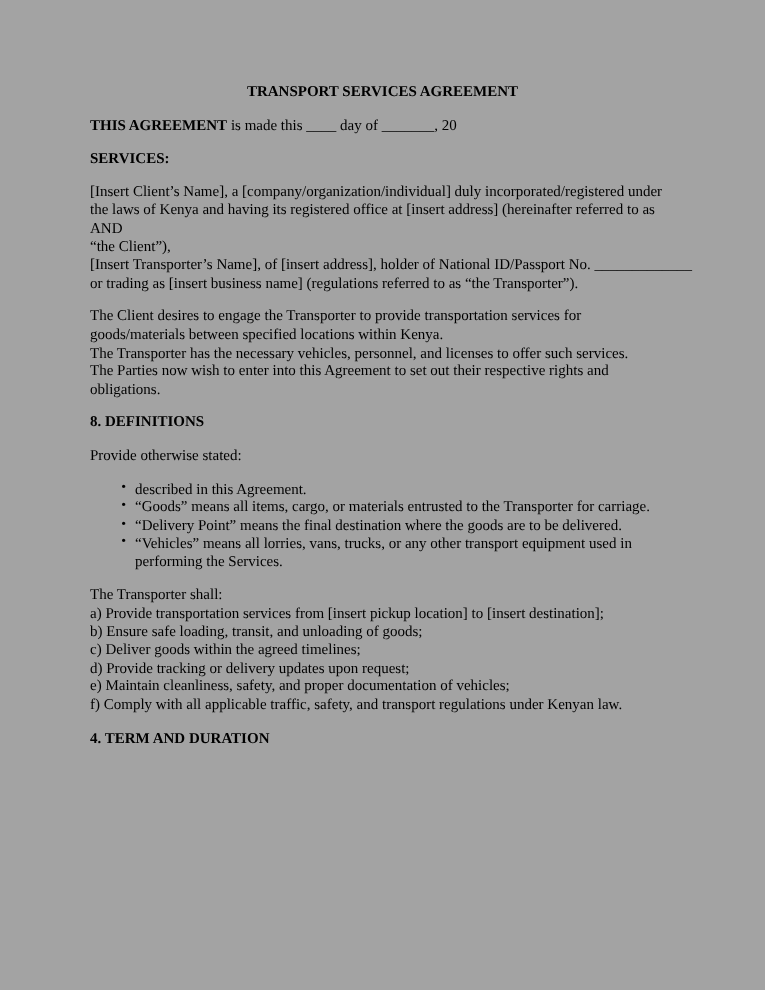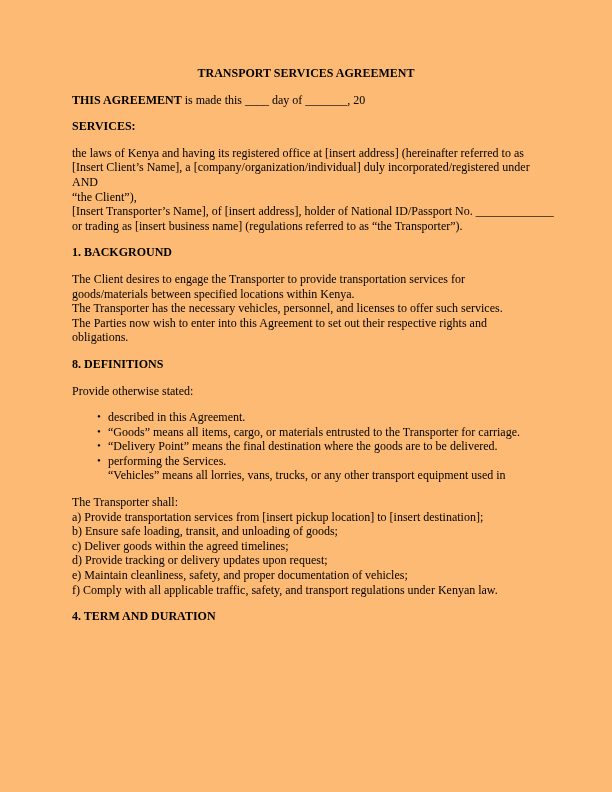--- a/index.html
+++ b/index.html
@@ -6,21 +6,21 @@
     margin: 0;
     padding: 0;
     background: #ffffff;
   }
   .page {
     position: relative;
     width: 612px;
     height: 792px;
     box-sizing: border-box;
     padding: 66px 72px 40px 72px;
-    background: #fdba74;
+    background: #a3a3a3;
     color: #000000;
     font-family: "Liberation Serif", "DejaVu Serif", serif;
     font-size: 12px;
     line-height: 14.6px;
     overflow: hidden;
   }
   .block { margin: 0 0 12px 0; }
   .block.title { text-align: center; }
   .line { white-space: pre; }
   .b { font-weight: bold; }
@@ -43,29 +43,26 @@
     <div class="block title">
       <div class="line"><span class="b">TRANSPORT SERVICES AGREEMENT</span></div>
     </div>
     <div class="block para">
       <div class="line"><span class="b">THIS AGREEMENT</span><span> is made this ____ day of _______, </span><span class="i">20</span></div>
     </div>
     <div class="block heading">
       <div class="line"><span class="b">SERVICES:</span></div>
     </div>
     <div class="block para">
+      <div class="line"><span>[Insert Client’s Name], a [company/organization/individual] duly incorporated/registered under</span></div>
       <div class="line"><span>the laws of Kenya and having its registered office at [insert address] (hereinafter referred to as</span></div>
-      <div class="line"><span>[Insert Client’s Name], a [company/organization/individual] duly incorporated/registered under</span></div>
       <div class="line"><span>AND</span></div>
       <div class="line"><span class="i">“the Client”</span><span>),</span></div>
       <div class="line"><span>[Insert Transporter’s Name], of [insert address], holder of National ID/Passport No. _____________</span></div>
       <div class="line"><span>or trading as [insert business name] (regulations referred to as </span><span class="i">“the Transporter”</span><span>).</span></div>
-    </div>
-    <div class="block heading">
-      <div class="line"><span class="b">1. BACKGROUND</span></div>
     </div>
     <div class="block para">
       <div class="line"><span>The Client desires to engage the Transporter to provide transportation services for</span></div>
       <div class="line"><span>goods/materials between specified locations within Kenya.</span></div>
       <div class="line"><span>The Transporter has the necessary vehicles, personnel, and licenses to offer such services.</span></div>
       <div class="line"><span>The Parties now wish to enter into this Agreement to set out their respective rights and</span></div>
       <div class="line"><span>obligations.</span></div>
     </div>
     <div class="block heading">
       <div class="line"><span class="b">8. DEFINITIONS</span></div>
@@ -81,22 +78,22 @@
       <div class="bullet-item">
         <span class="marker">•</span>
         <div class="line"><span>“Goods” means all items, cargo, or materials entrusted to the Transporter for carriage.</span></div>
       </div>
       <div class="bullet-item">
         <span class="marker">•</span>
         <div class="line"><span>“Delivery Point” means the final destination where the goods are to be delivered.</span></div>
       </div>
       <div class="bullet-item">
         <span class="marker">•</span>
+        <div class="line"><span>“Vehicles” means all lorries, vans, trucks, or any other transport equipment used in</span></div>
         <div class="line"><span>performing the Services.</span></div>
-        <div class="line"><span>“Vehicles” means all lorries, vans, trucks, or any other transport equipment used in</span></div>
       </div>
     </div>
     <div class="block para">
       <div class="line"><span>The Transporter shall:</span></div>
       <div class="line"><span>a) Provide transportation services from [insert pickup location] to [insert destination];</span></div>
       <div class="line"><span>b) Ensure safe loading, transit, and unloading of goods;</span></div>
       <div class="line"><span>c) Deliver goods within the agreed timelines;</span></div>
       <div class="line"><span>d) Provide tracking or delivery updates upon request;</span></div>
       <div class="line"><span>e) Maintain cleanliness, safety, and proper documentation of vehicles;</span></div>
       <div class="line"><span>f) Comply with all applicable traffic, safety, and transport regulations under Kenyan law.</span></div>

